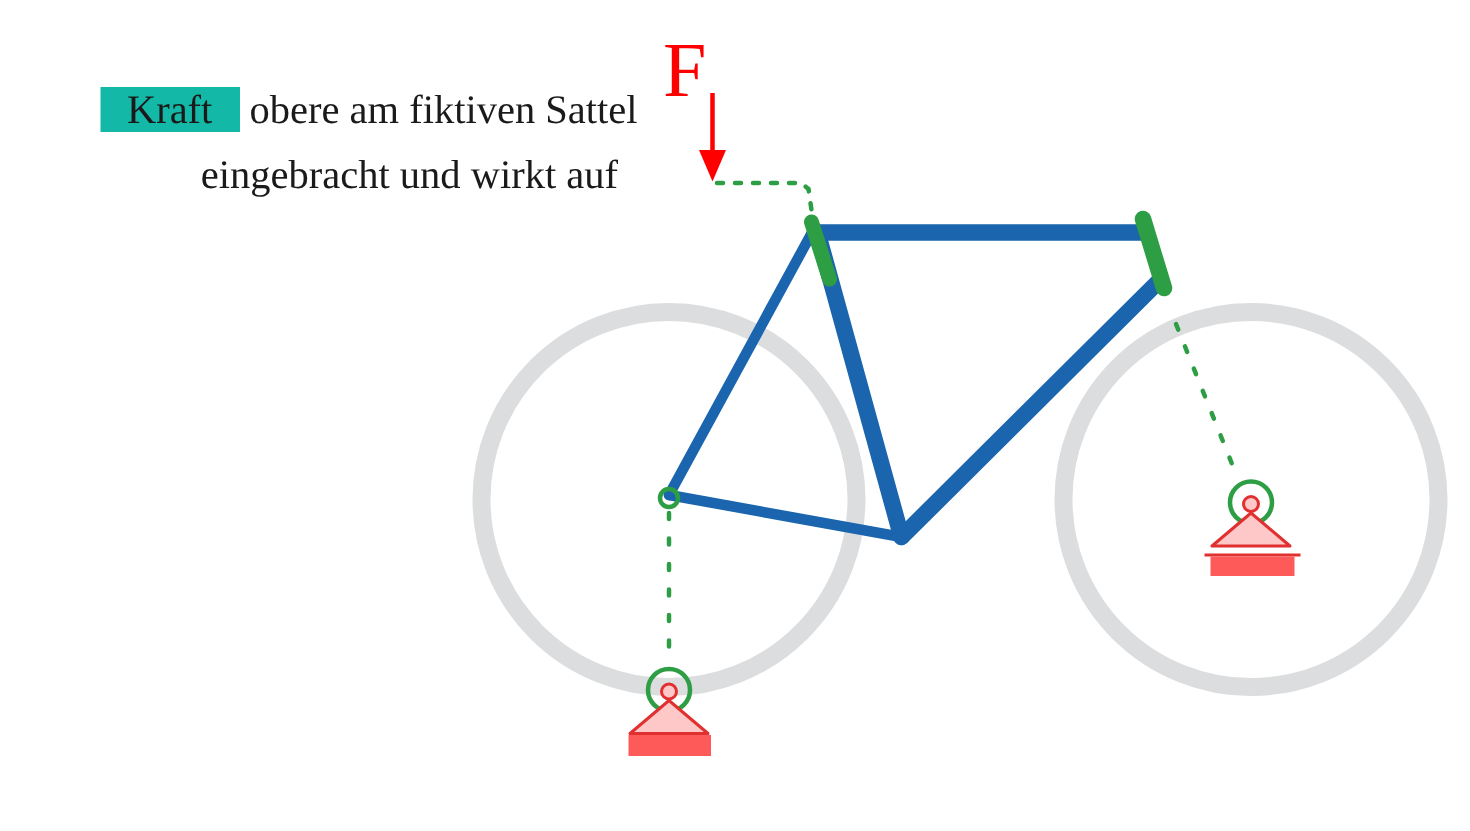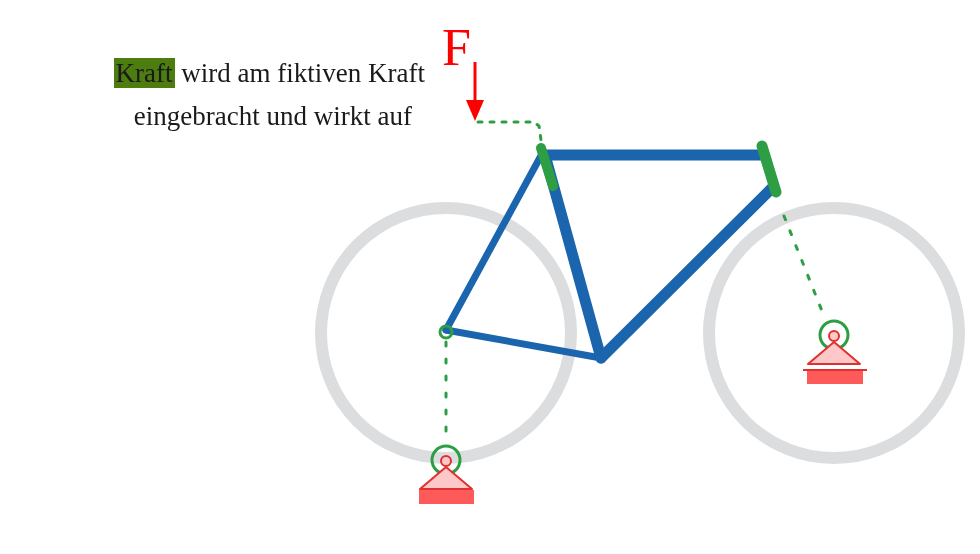--- a/index.html
+++ b/index.html
@@ -3,33 +3,33 @@
 <meta charset="utf-8">
 <style>
   html, body { margin: 0; padding: 0; background: #ffffff; }
   body { width: 980px; height: 554px; position: relative; overflow: hidden; font-family: "Liberation Serif", "DejaVu Serif", serif; }
   .caption {
     position: absolute; left: 0; top: 52px; width: 425px;
     text-align: right; font-size: 27px; line-height: 43px; color: #1a1a1a;
   }
   .caption .line { display: block; white-space: nowrap; }
   .caption .line.l2 { padding-right: 13px; padding-left: 24px; }
-  .hl-red { background: #4d7c0f; padding: 0 2px; }
+  .hl-red { background: #14b8a6; padding: 0 18px; }
   .hl-green { background: #b3f2c0; padding: 0 2px; }
   .force-label {
     position: absolute; left: 442px; top: 22px; font-size: 52px; color: #ff0000;
     font-family: "Liberation Serif", "DejaVu Serif", serif; line-height: 1;
   }
   svg.diagram { position: absolute; left: 0; top: 0; }
 </style>
 </head>
 <body>
 
 <div class="caption">
-  <span class="line"><span class="hl-red">Kraft</span><span> wird am fiktiven Kraft</span></span>
+  <span class="line"><span class="hl-red">Kraft</span><span> obere am fiktiven Sattel</span></span>
   <span class="line l2">eingebracht und wirkt auf</span>
 </div>
 
 <div class="force-label">F</div>
 
 <svg class="diagram" width="980" height="554" viewBox="0 0 980 554">
 
   <circle cx="446" cy="333" r="125" fill="none" stroke="#dcdddf" stroke-width="12"></circle>
   <circle cx="834" cy="333" r="125" fill="none" stroke="#dcdddf" stroke-width="12"></circle>
 

